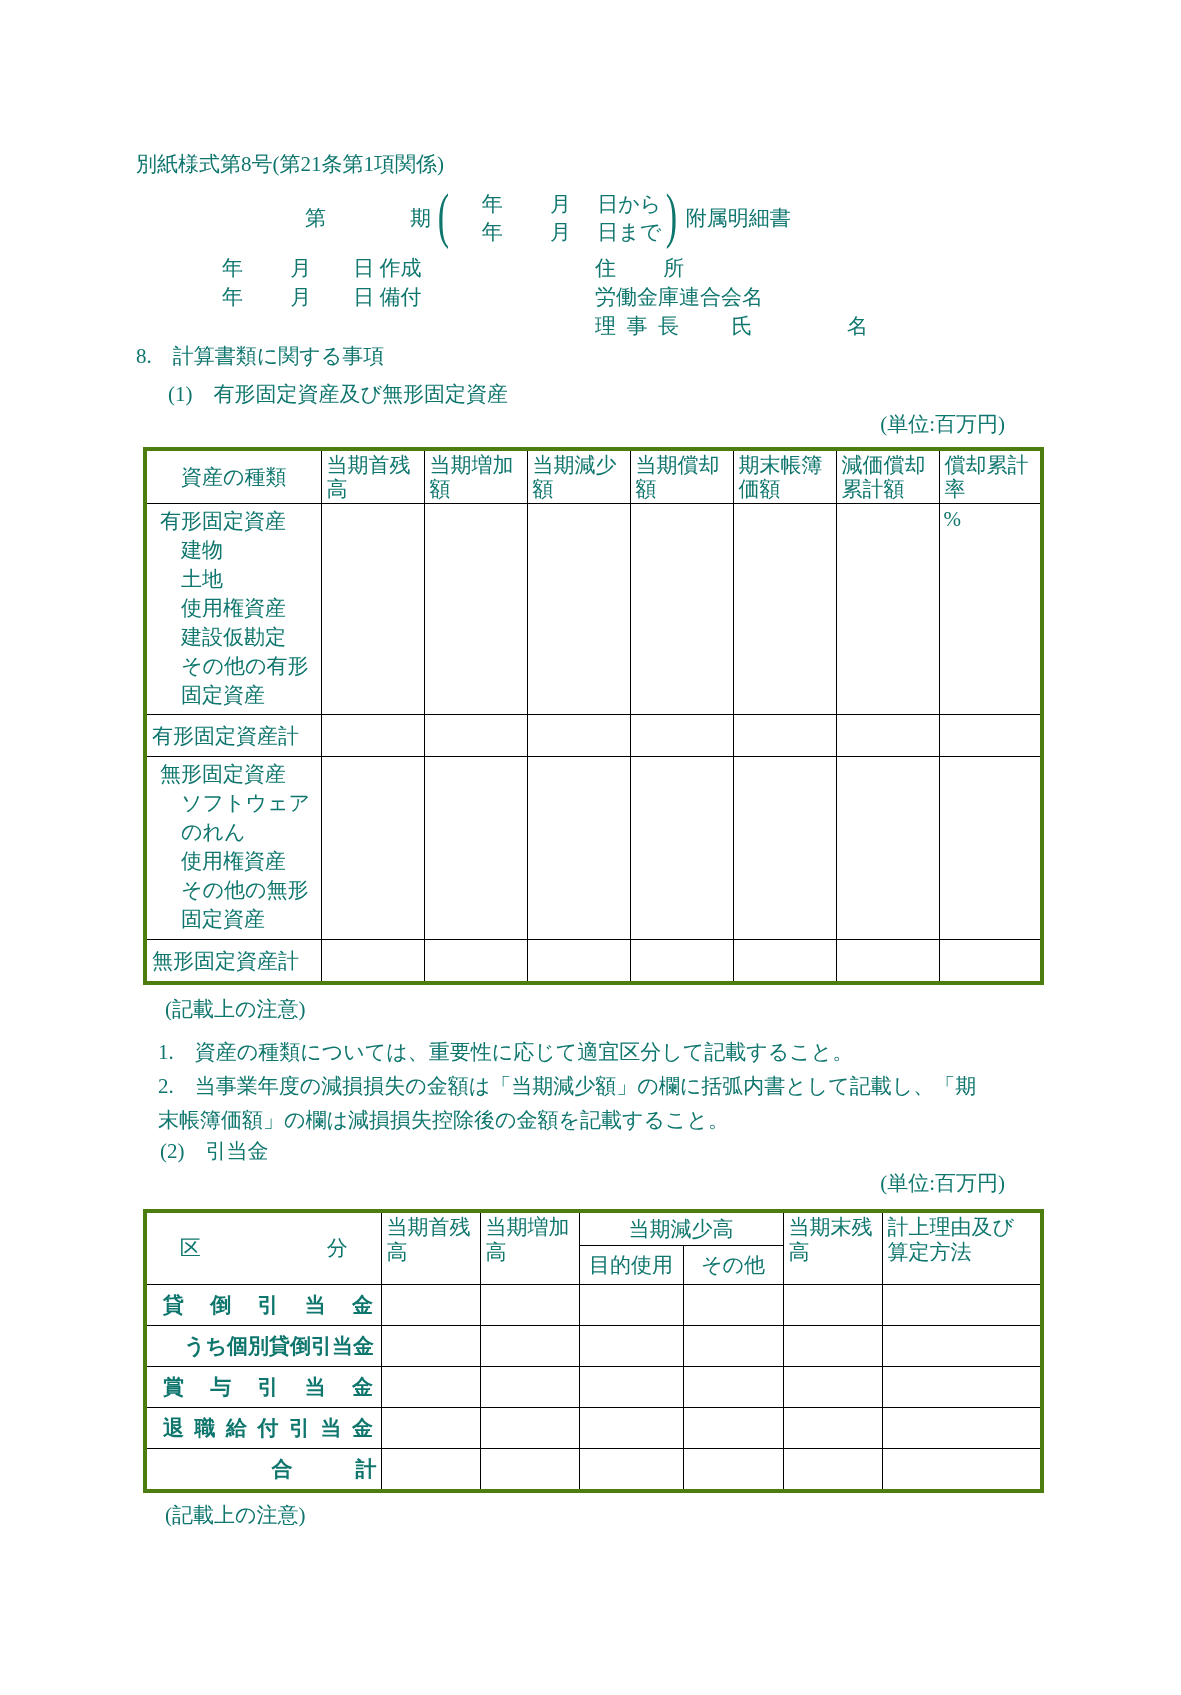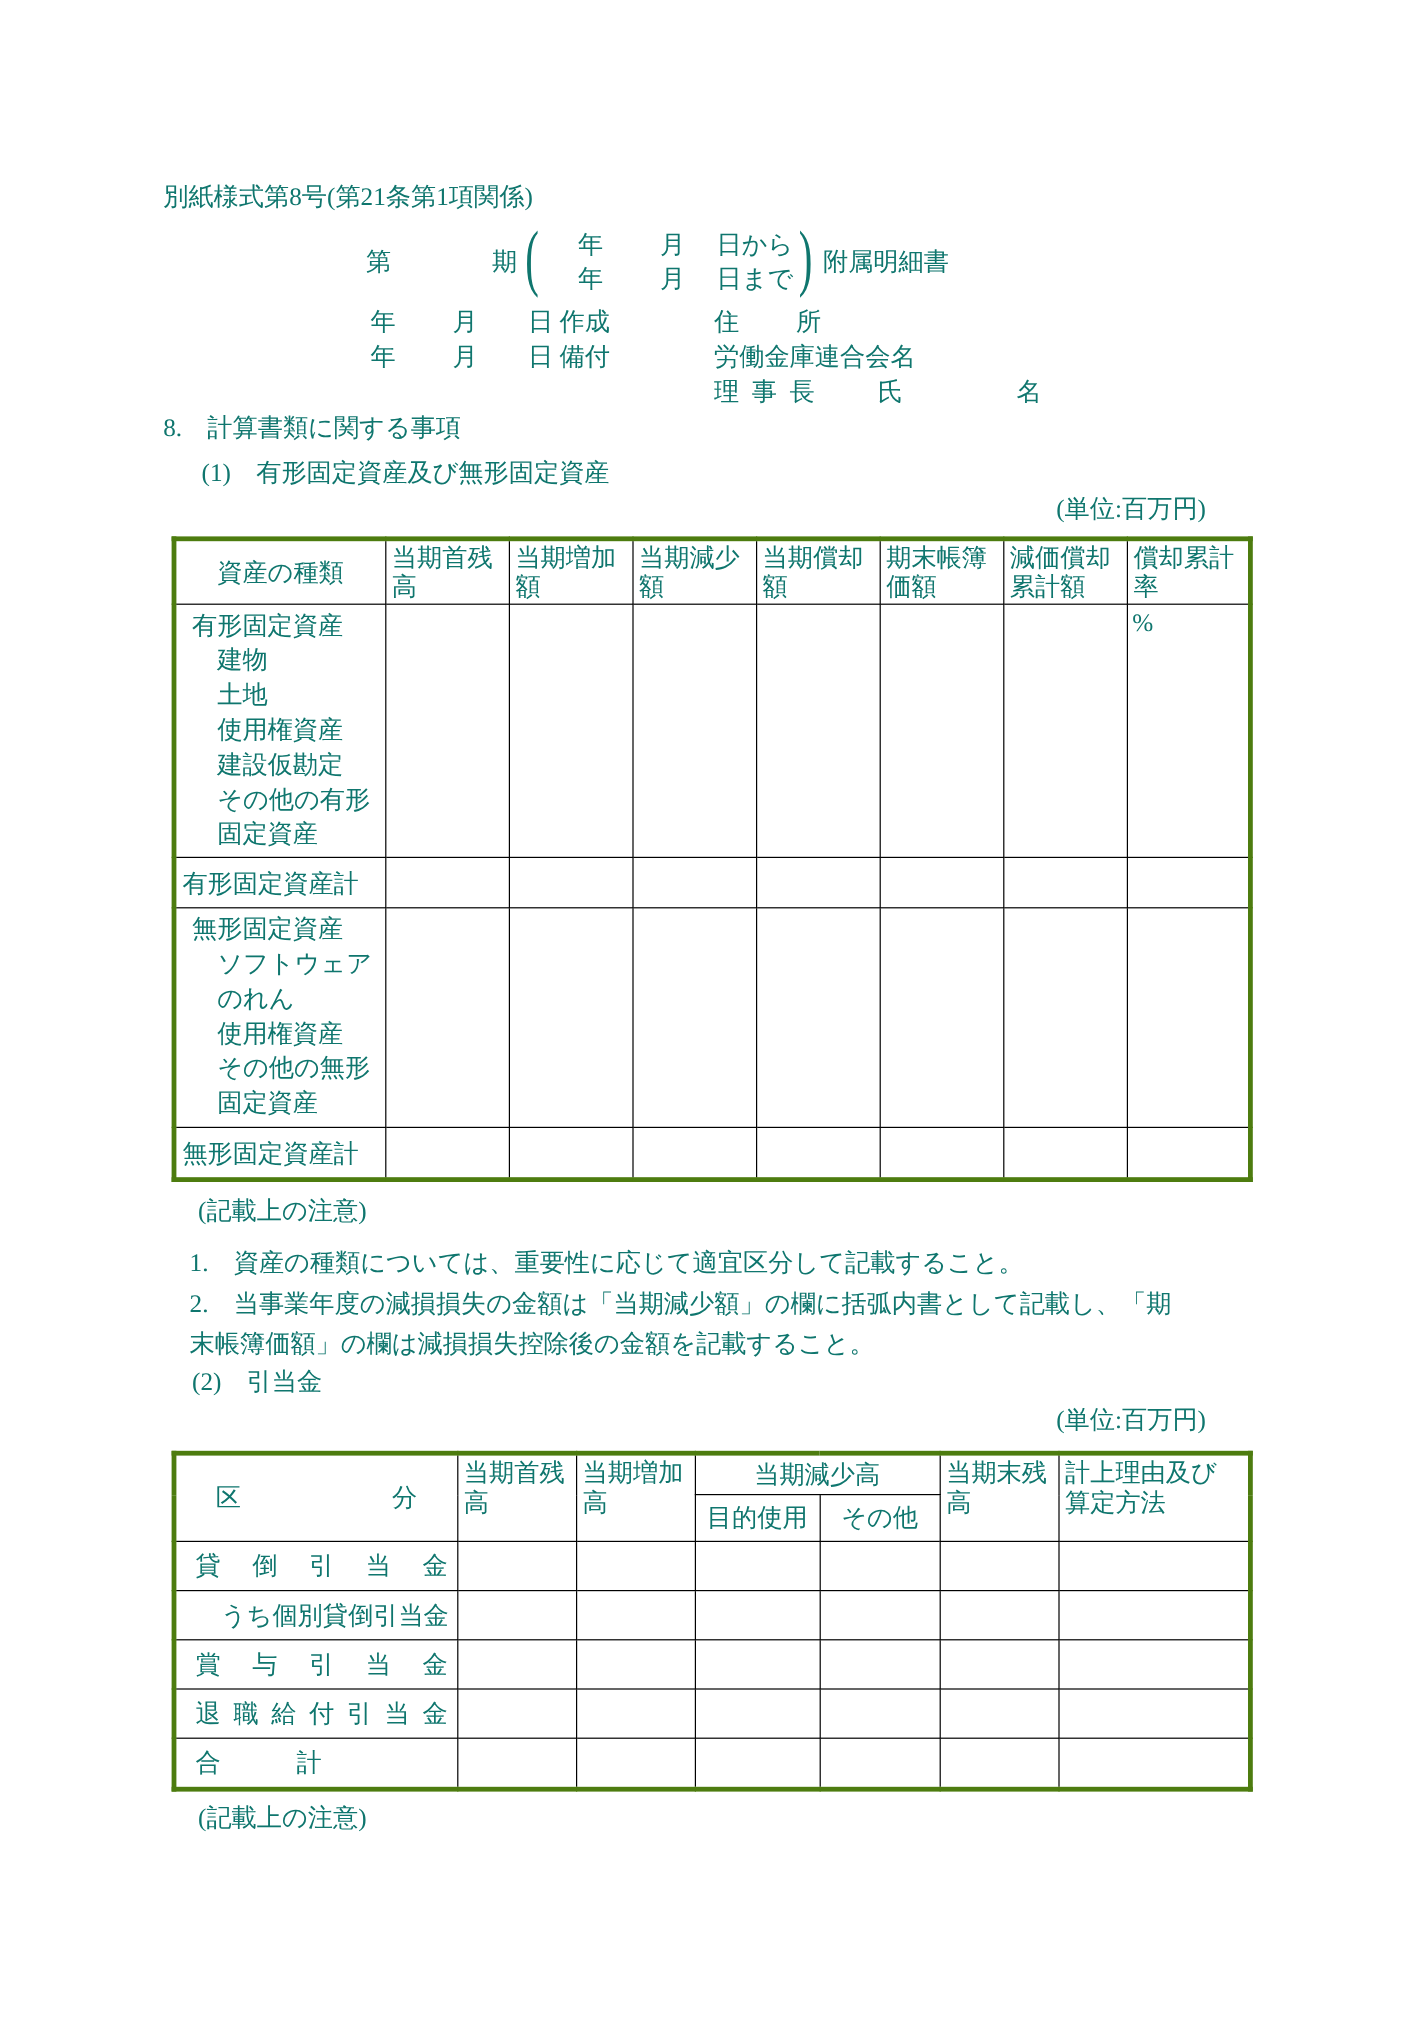--- a/index.html
+++ b/index.html
@@ -13,21 +13,21 @@
 
   .title-row { display:flex; align-items:center; margin:10px 0 0 169px; height:64px; }
   .period-suffix { margin-left:84px; }
   .brace { display:inline-block; font-size:62px; line-height:60px; transform:scaleX(.55); margin:0 0 6px 2px; font-weight:400; }
   .brace.close { margin-left:0; }
   .date-lines { margin-left:28px; line-height:28px; }
   .doc-name { margin-left:4px; }
 
   .meta-row { display:flex; line-height:24px; }
   .m1 { margin-top:6px; } .m2 { margin-top:5px; } .m3 { margin-top:5px; }
-  .meta-left { width:459px; padding-left:86px; box-sizing:border-box;text-align:center; }
+  .meta-left { width:459px; padding-left:86px; box-sizing:border-box; }
 
   .sec-heading { margin-top:6px; line-height:24px; }
   .sub-heading { margin-top:14px; margin-left:32px; line-height:24px; }
   .sub-heading2 { margin-top:2px; margin-left:24px; line-height:24px; }
   .unit-note { width:905px; text-align:right; box-sizing:border-box; padding-right:36px; line-height:24px; }
   .unit-note.u1 { margin-top:6px; }
   .unit-note.u2 { margin-top:8px; }
 
   table { border-collapse:collapse; margin-left:7px; table-layout:fixed; border:4px solid #4d7c0f; }
   .t1 { margin-top:11px; width:897px; }
@@ -39,22 +39,22 @@
   .t1 tr.rblock1 td { height:204px; }
   .t1 tr.rblock2 td { height:176px; }
   .t1 tr.total td { height:35px; vertical-align:middle; line-height:22px; }
   .t1 tr.total td.label { padding-left:5px; }
   .t1 td.pct { padding:3px 4px; }
 
   .t2 tr.h2a th { height:28px; line-height:25px; }
   .t2 tr.h2b th { height:34px; line-height:25px; }
   .t2 th.top { vertical-align:top; line-height:25px; }
   .t2 td { height:36px; vertical-align:middle; }
-  .t2 td.label { padding:2px 4px 2px 16px; }
-  .t2 td.label.center { text-align:left; }
+  .t2 td.label { padding:2px 4px 2px 16px;font-weight:bold; }
+  .t2 td.label.center { text-align:right; }
 
   .notes-title { margin-top:12px; margin-left:29px; line-height:24px; }
   .notes-title.final { margin-top:10px; }
   .notes { margin-top:14px; margin-left:22px; }
   .note-item { white-space:pre-wrap; line-height:34px; }
 </style>
 </head>
 <body>
 
 <div class="page">

